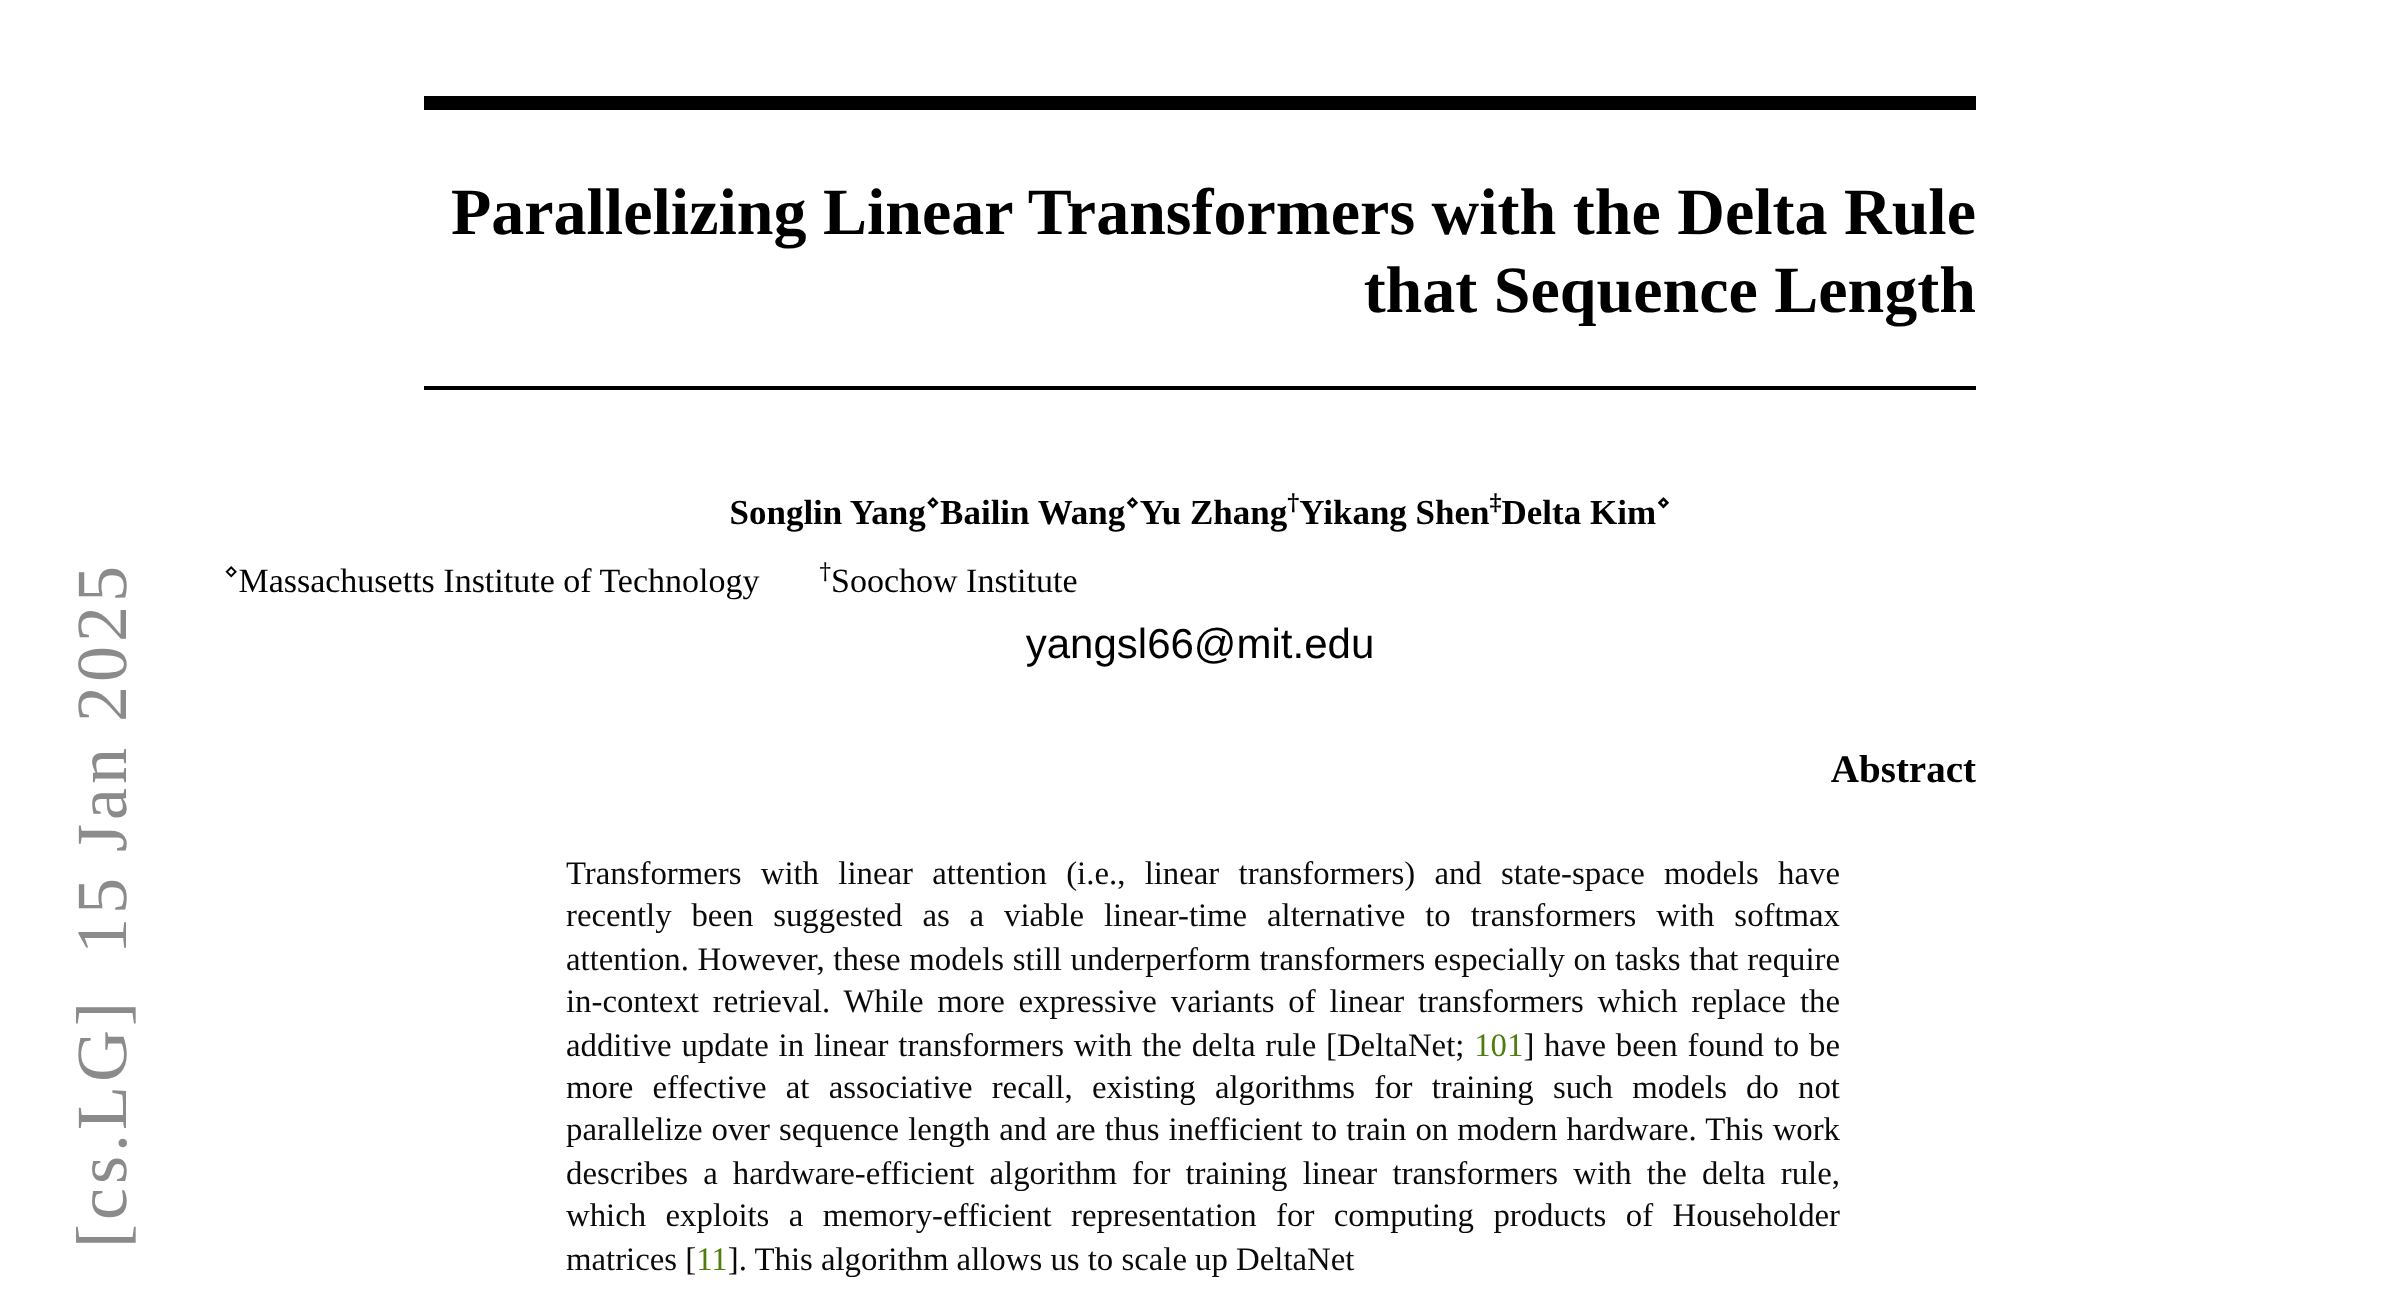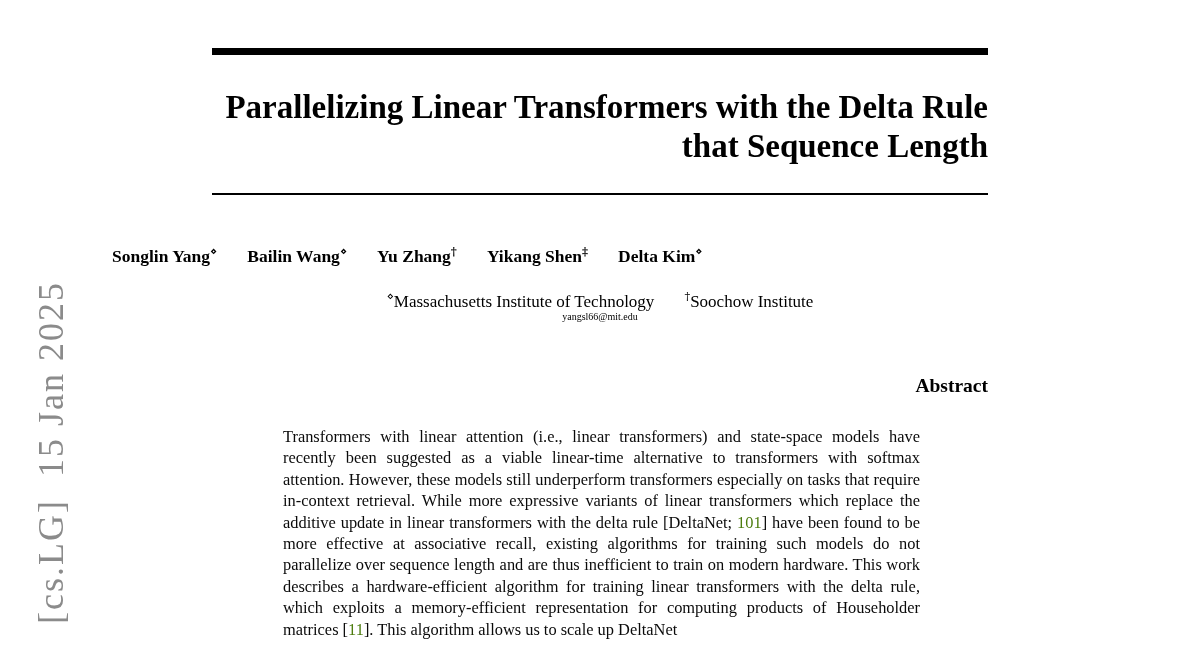--- a/index.html
+++ b/index.html
@@ -24,39 +24,39 @@
 
   .title {
     position: absolute; left: 212px; top: 88px; width: 776px; margin: 0;
     text-align: right; font-size: 33px; font-weight: bold; line-height: 39px;
     color: #000;
   }
   .title .tline { display: block; white-space: nowrap; }
 
   .authors {
     position: absolute; left: 112px; top: 246px; width: 976px;
-    display: flex; gap: 30px;
+    display: flex; justify-content: center; 
     font-size: 17.5px; font-weight: bold; white-space: nowrap;
   }
   .affils {
-    position: absolute; left: 112px; top: 292px; width: 976px;
-    display: flex; justify-content: center; gap: 30px;
+    position: absolute; left: 112px; top: 281px; width: 976px;
+    display: flex; justify-content: flex-start; gap: 30px;
     font-size: 17px; white-space: nowrap;
   }
   sup.mark {
     font-size: 11.5px; vertical-align: super; line-height: 0;
     font-family: "DejaVu Serif", serif; font-weight: normal;
   }
   .authors sup.mark { font-weight: bold; }
 
   .email {
     position: absolute; left: 212px; top: 311px; width: 776px;
     text-align: center;
-    font-family: Liberation Serif, serif;
-    font-size: 10px;
+    font-family: Liberation Sans, sans-serif;
+    font-size: 21px;
   }
 
   .abs-head {
     position: absolute; left: 212px; top: 375px; width: 776px;
     text-align: right; font-size: 19.5px; font-weight: bold;
   }
 
   .abs-body {
     position: absolute; left: 283px; top: 426px; width: 637px; margin: 0;
     text-align: justify; font-size: 16.4px; line-height: 21.4px;

